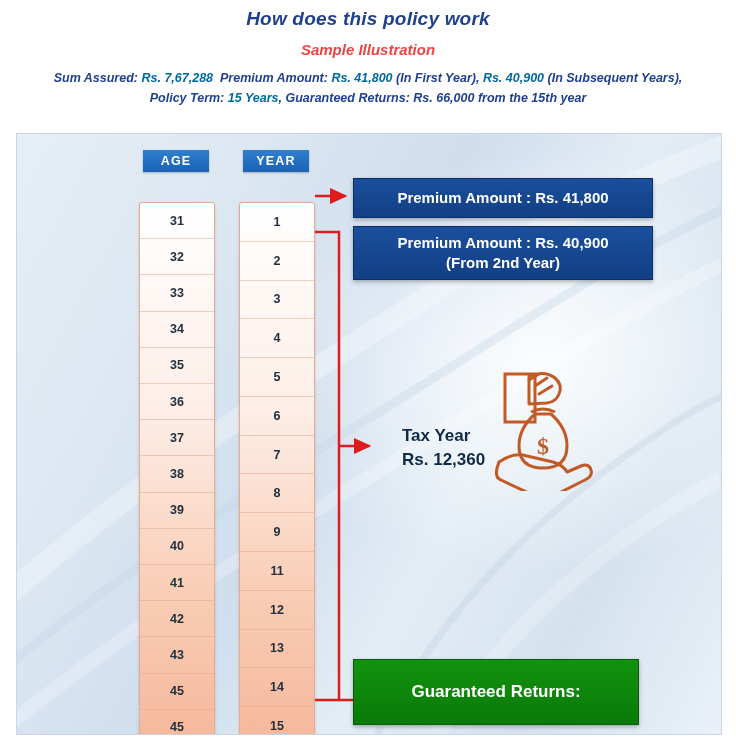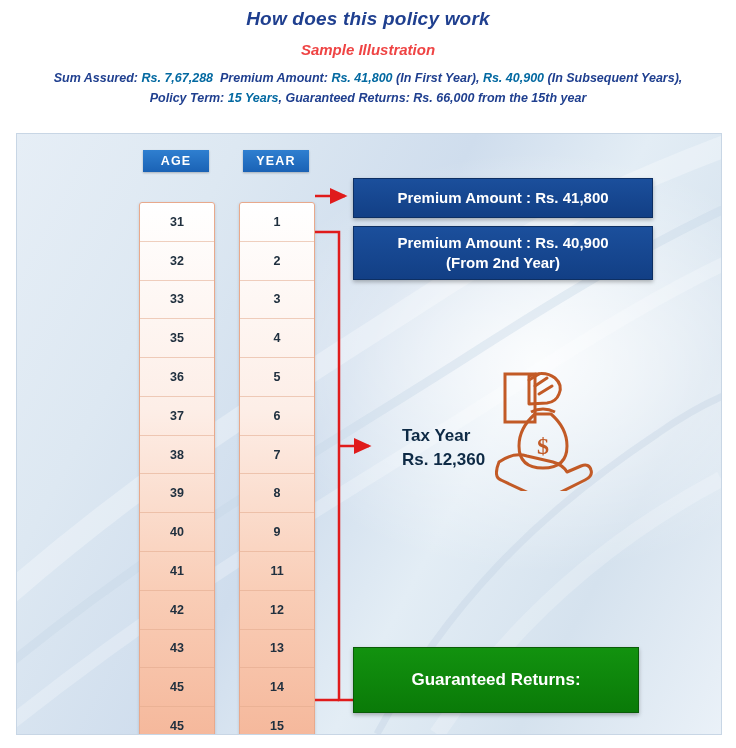--- a/index.html
+++ b/index.html
@@ -137,21 +137,21 @@
     border: 1px solid #0d2f63;
     font-size: 15px;
   }
   .box.green {
     background: linear-gradient(180deg, #12920f 0%, #0a7a08 100%);
     border: 1px solid #0a5c08;
     font-size: 17px;
   }
   #box-premium-1 { left: 336px; top: 44px; width: 298px; height: 38px; }
   #box-premium-2 { left: 336px; top: 92px; width: 298px; height: 52px; }
-  #box-returns   { left: 336px; top: 513px; width: 284px; height: 64px; }
+  #box-returns   { left: 336px; top: 525px; width: 284px; height: 64px; }
 
   
   .tax-saved {
     position: absolute;
     left: 385px;
     top: 290px;
     font-size: 17px;
     font-weight: bold;
     color: #0e2a45;
     line-height: 24px;
@@ -208,20 +208,21 @@
       <path d="M420,600 C500,480 600,400 704,345" stroke="#ffffff" stroke-width="16" fill="none" opacity=".4"></path>
     </svg>
 
     <div class="col-head" id="age-head">AGE</div>
     <div class="col-head" id="year-head">YEAR</div>
 
     <div class="ladder" id="age-ladder">
       <div class="cell">31</div>
       <div class="cell">32</div>
       <div class="cell">33</div>
+      <div class="cell">34</div>
       <div class="cell">35</div>
       <div class="cell">36</div>
       <div class="cell">37</div>
       <div class="cell">38</div>
       <div class="cell">39</div>
       <div class="cell">40</div>
       <div class="cell">41</div>
       <div class="cell">42</div>
       <div class="cell">43</div>
       <div class="cell">45</div>

